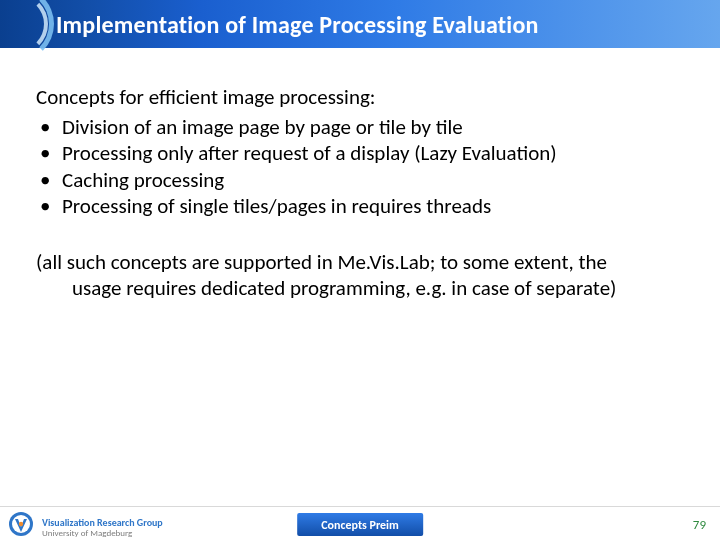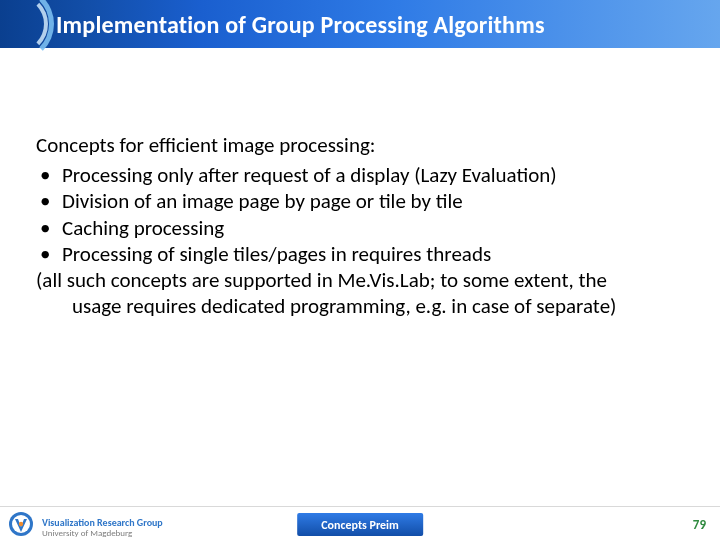--- a/index.html
+++ b/index.html
@@ -45,21 +45,20 @@
   }
 
   
   .body {
     padding: 36px 32px 0 36px;
     color: #000;
   }
   .lead {
     font-size: 21px;
     margin-bottom: 4px;
-    margin-top: 48px;
   }
   ul.bullets {
     list-style: none;
     margin-left: 0;
   }
   ul.bullets li {
     font-size: 21px;
     line-height: 1.25;
     padding-left: 26px;
     position: relative;
@@ -69,20 +68,21 @@
     position: absolute;
     left: 4px;
     top: 0;
     font-size: 21px;
   }
   .note {
     font-size: 21px;
     line-height: 1.25;
     padding-left: 0;
     text-indent: 0;
+    margin-top: 30px;
   }
   .note .cont { display: block; padding-left: 36px; }
 
   
   .footer {
     position: absolute;
     left: 0; right: 0; bottom: 0;
     height: 34px;
     border-top: 1px solid #d9d9d9;
     display: flex;
@@ -117,39 +117,39 @@
     font-weight: 700;
     padding: 5px 24px 4px;
     border-radius: 2px;
   }
   .footer .pagenum {
     position: absolute;
     right: 14px;
     bottom: 8px;
     color: #2f8a3f;
     font-size: 13px;
-    font-weight: 700;
+    font-weight: 400;
   }
 </style>
 </head>
 <body>
 
 <div class="slide">
 
   <div class="title-bar">
     <div class="arc"></div>
     <div class="arc2"></div>
-    <div class="title-text">Implementation of Group Processing Algorithms</div>
+    <div class="title-text">Implementation of Image Processing Evaluation</div>
   </div>
 
   <div class="body">
     <div class="lead">Concepts for efficient image processing:</div>
     <ul class="bullets">
+      <li>Division of an image page by page or tile by tile</li>
       <li>Processing only after request of a display (Lazy Evaluation)</li>
-      <li>Division of an image page by page or tile by tile</li>
       <li>Caching processing</li>
       <li>Processing of single tiles/pages in requires threads</li>
     </ul>
     <div class="note">
       <span>(all such concepts are supported in Me.Vis.Lab; to some extent, the</span>
       <span class="cont">usage requires dedicated programming, e.g. in case of separate)</span>
     </div>
   </div>
 
   <div class="footer">

